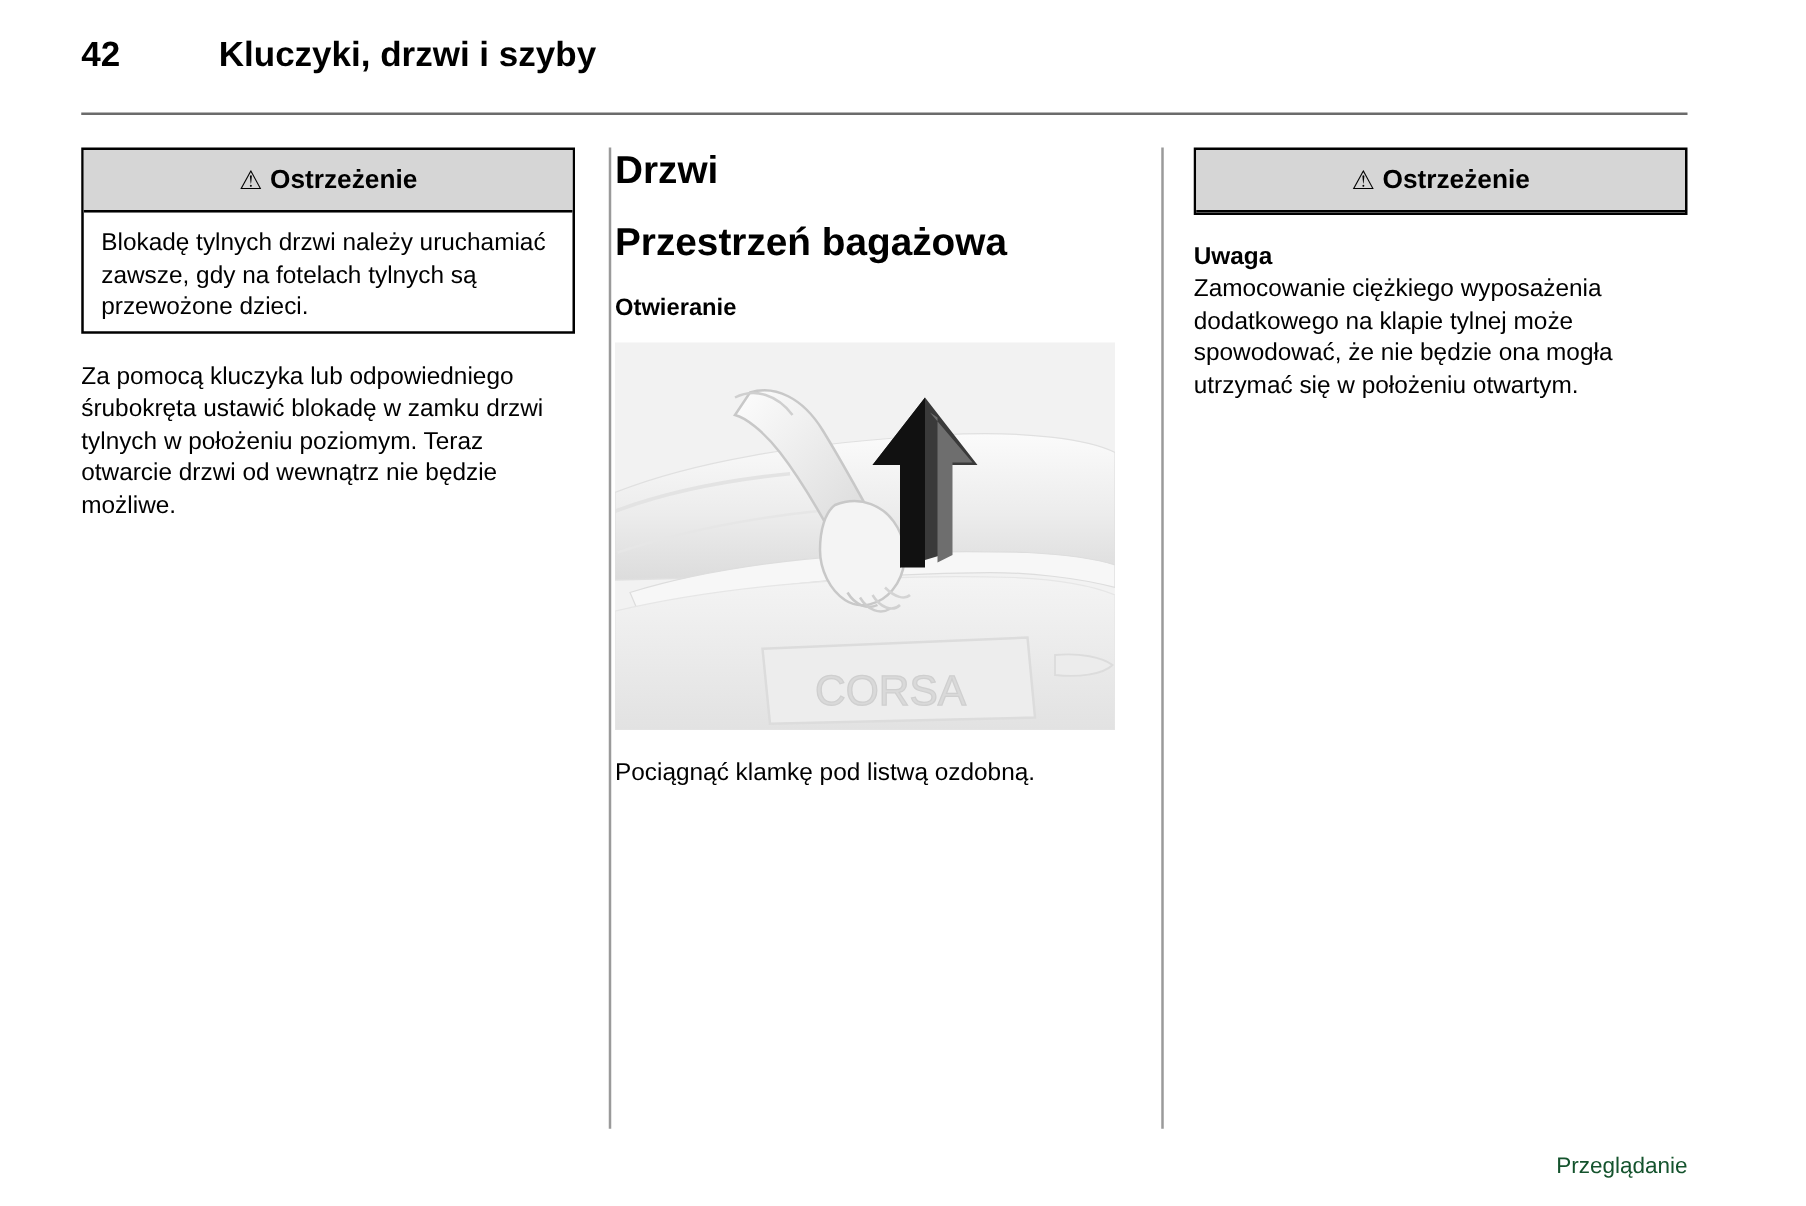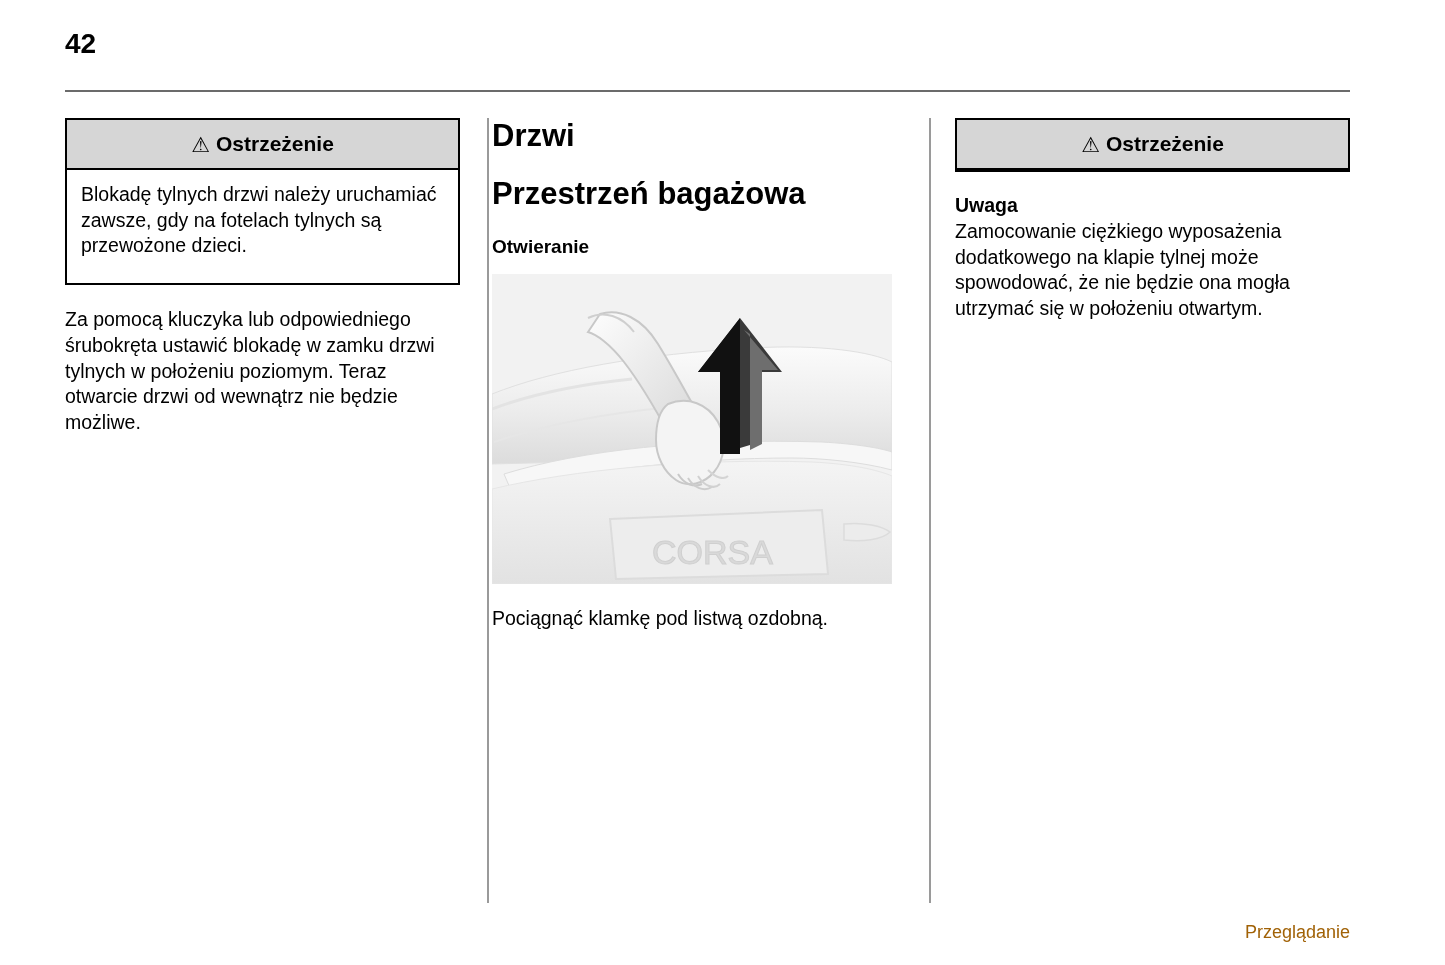--- a/index.html
+++ b/index.html
@@ -89,21 +89,21 @@
   .warn-icon {
     display: inline-block;
     line-height: 1;
     font-size: 21px;
   }
   .warnbox-title {
     font-size: 21px;
     font-weight: bold;
   }
   .warnbox-body {
-    padding: 12px 14px 24px 14px;
+    padding: 12px 14px 6px 14px;
     font-size: 19.5px;
     line-height: 1.32;
   }
 
   
   .bodytext {
     font-size: 19.5px;
     line-height: 1.32;
     margin: 0 0 16px 0;
   }
@@ -142,30 +142,31 @@
     text-decoration: underline;
   }
   .figure svg { display: block; }
 
   
   .footer {
     position: absolute;
     right: 95px;
     bottom: 22px;
     font-size: 18px;
-    color: #a16207;
+    color: #14532d;
   }
 </style>
 </head>
 <body>
 
 <div class="page">
 
   <div class="header">
     <div class="page-number">42</div>
+    <div class="header-title">Kluczyki, drzwi i szyby</div>
   </div>
   <div class="header-rule"></div>
 
   <div class="col-divider divider-1"></div>
   <div class="col-divider divider-2"></div>
 
   <div class="col col-1">
 
     <div class="warnbox">
       <div class="warnbox-header">

